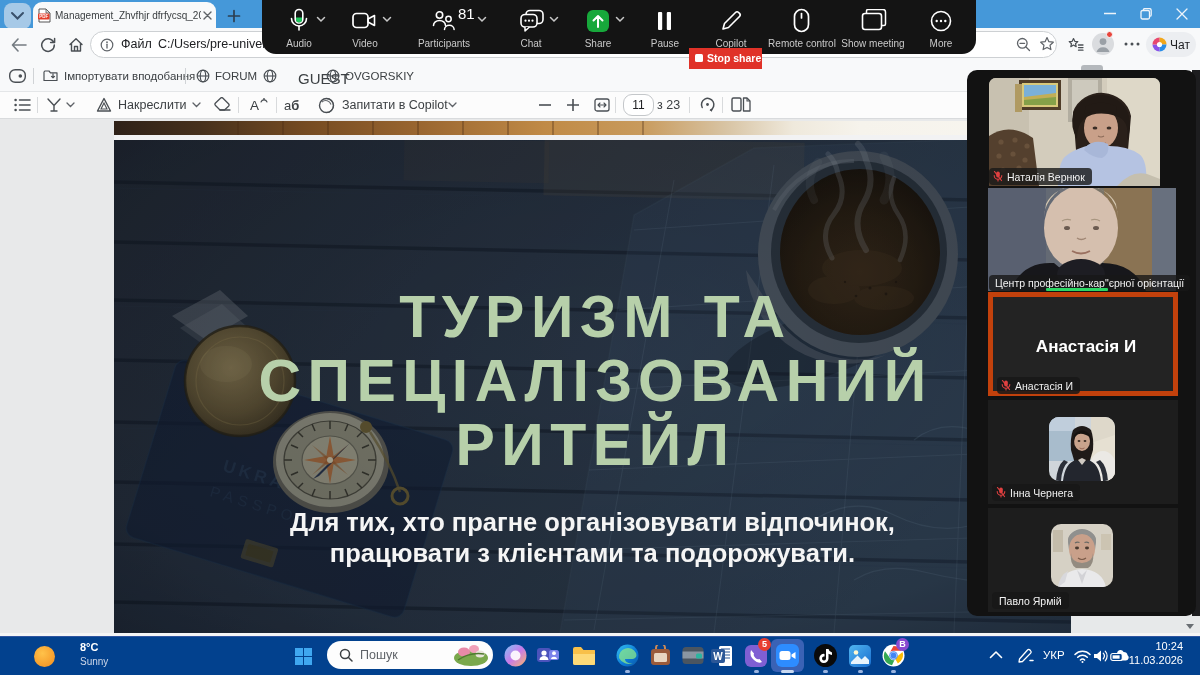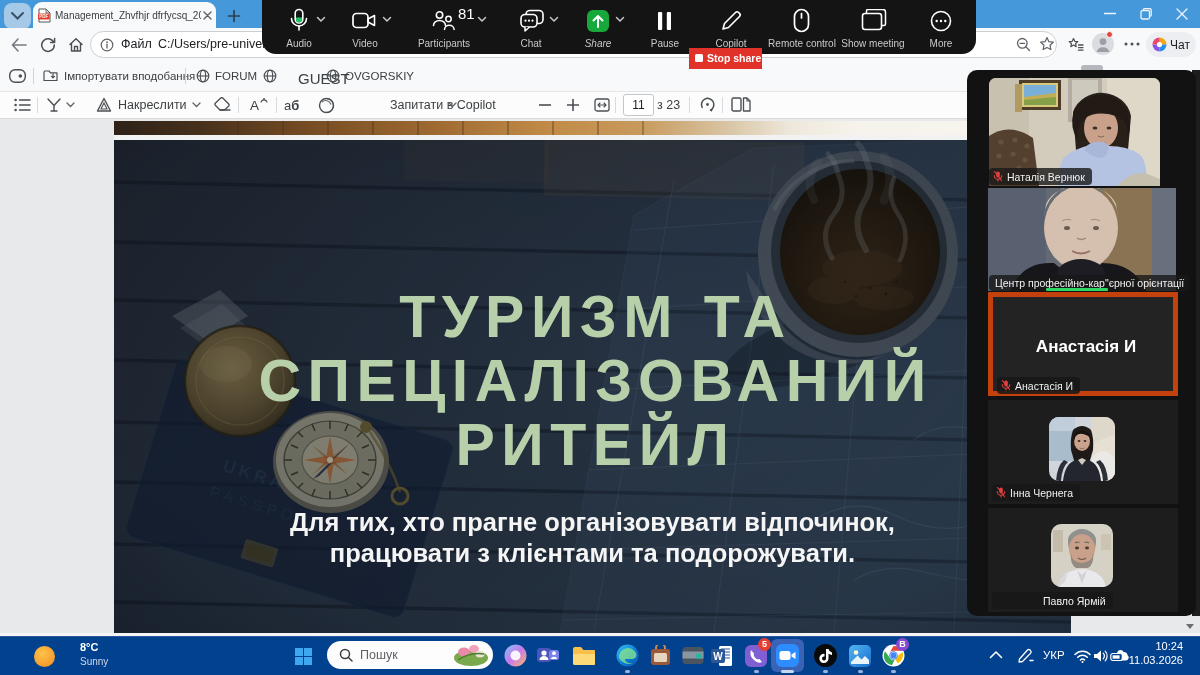--- a/index.html
+++ b/index.html
@@ -163,36 +163,36 @@
     <svg class="abs" style="left:260px;top:96px;" width="8" height="8" viewBox="0 0 8 8">
       <path d="M1 6 a3.2 3.2 0 0 1 6 0" fill="none" stroke="#4a4f54" stroke-width="1.1" stroke-linecap="round"></path>
       <circle cx="4" cy="3" r="0.9" fill="#4a4f54"></circle>
     </svg>
   <div class="abs" style="left:276px;top:97px;width:1px;height:16px;background:#d8dadc;"></div>
   <div class="abs" style="left:284px;top:98px;font-size:13px;color:#3c4043;">а<span style="font-weight:bold;">б</span></div>
   <svg class="abs" style="left:318px;top:97px;" width="17" height="17" viewBox="0 0 17 17">
       <circle cx="8.5" cy="8.5" r="7" fill="none" stroke="#4a4f54" stroke-width="1.4"></circle>
       <path d="M8.5 1.5 a7 7 0 0 1 0 14 M 4 5 a5.5 5.5 0 0 1 9 2.5" fill="none" stroke="#4a4f54" stroke-width="1.1" opacity="0.85"></path>
     </svg>
-  <div class="abs" style="left:342px;top:98px;font-size:12.5px;color:#3c4043;margin-left:48px;">Запитати в Copilot</div>
+  <div class="abs" style="left:342px;top:98px;font-size:12.5px;color:#3c4043;">Запитати в Copilot</div>
   <svg class="abs" style="left:448px;top:102px;" width="9" height="6" viewBox="0 0 9 6">
       <path d="M1 1 L4.5 4.5 L8 1" stroke="#5f6368" stroke-width="1.3" fill="none" stroke-linecap="round"></path>
     </svg>
   <svg class="abs" style="left:539px;top:104px;" width="12" height="2" viewBox="0 0 12 2">
       <path d="M0 1 H12" stroke="#4a4f54" stroke-width="1.6"></path>
     </svg>
   <svg class="abs" style="left:567px;top:99px;" width="12" height="12" viewBox="0 0 12 12">
       <path d="M6 0 V12 M0 6 H12" stroke="#4a4f54" stroke-width="1.6"></path>
     </svg>
   <svg class="abs" style="left:594px;top:98px;" width="16" height="14" viewBox="0 0 16 14">
       <rect x="1" y="1" width="14" height="12" rx="2" fill="none" stroke="#4a4f54" stroke-width="1.3"></rect>
       <path d="M4 7 H12 M4 7 L6 5 M4 7 L6 9 M12 7 L10 5 M12 7 L10 9" stroke="#4a4f54" stroke-width="1.1" fill="none" stroke-linecap="round"></path>
     </svg>
   <div class="abs" style="left:615px;top:97px;width:1px;height:16px;background:#d8dadc;"></div>
-    <div class="abs" style="left:623px;top:94px;width:31px;height:22px;background:#fff;border:1px solid #c4c7ca;border-radius:3px;font-size:12px;color:#202124;text-align:center;line-height:21px;">11</div>
+    <div class="abs" style="left:623px;top:94px;width:31px;height:22px;background:#fff;border:1px solid #c4c7ca;border-radius:9px;font-size:12px;color:#202124;text-align:center;line-height:21px;">11</div>
   <div class="abs" style="left:657px;top:98px;font-size:12.5px;color:#3c4043;">з 23</div>
   <div class="abs" style="left:689px;top:97px;width:1px;height:16px;background:#d8dadc;"></div>
   <svg class="abs" style="left:699px;top:96px;" width="17" height="17" viewBox="0 0 17 17">
       <path d="M3.2 11.5 a6.2 6.2 0 1 1 8.3 2.6" fill="none" stroke="#4a4f54" stroke-width="1.5" stroke-linecap="round"></path>
       <path d="M12.5 16 L11.2 13.6 L14 12.8 Z" fill="#4a4f54"></path>
       <circle cx="8.5" cy="8.5" r="1.4" fill="#4a4f54"></circle>
     </svg>
   <div class="abs" style="left:722px;top:97px;width:1px;height:16px;background:#d8dadc;"></div>
   <svg class="abs" style="left:731px;top:96px;" width="20" height="17" viewBox="0 0 20 17">
       <rect x="1" y="2" width="9" height="13" rx="1.5" fill="none" stroke="#4a4f54" stroke-width="1.4"></rect>
@@ -628,21 +628,21 @@
       </svg>
     <div class="zl" style="left:269px;">Chat</div>
 
     <div class="abs" style="left:325px;top:10px;width:22px;height:22px;background:#17a83b;border-radius:6px;"></div>
     <svg class="abs" style="left:325px;top:10px;" width="22" height="22" viewBox="0 0 22 22">
         <path d="M11 17 V6 M11 6 L6.5 10.5 M11 6 L15.5 10.5" stroke="#fff" stroke-width="2" fill="none" stroke-linecap="round" stroke-linejoin="round"></path>
       </svg>
     <svg class="zch" style="left:353px;" width="10" height="7" viewBox="0 0 10 7">
         <path d="M1.5 1.5 L5 5 L8.5 1.5" stroke="#c8c8c8" stroke-width="1.5" fill="none" stroke-linecap="round"></path>
       </svg>
-    <div class="zl" style="left:336px;font-style:italic;">Share</div>
+    <div class="zl" style="left:336px;">Share</div>
 
     <svg class="abs" style="left:395px;top:11px;" width="15" height="20" viewBox="0 0 15 20">
         <rect x="1" y="1" width="4.2" height="18" rx="1" fill="#fff"></rect>
         <rect x="9.8" y="1" width="4.2" height="18" rx="1" fill="#fff"></rect>
       </svg>
     <div class="zl" style="left:403px;">Pause</div>
 
     <svg class="abs" style="left:457px;top:9px;" width="24" height="24" viewBox="0 0 24 24">
       <path d="M4 20 L5.5 14.5 L16.5 3.5 a2.2 2.2 0 0 1 3.1 0 l0.9 0.9 a2.2 2.2 0 0 1 0 3.1 L9.5 18.5 Z" fill="none" stroke="#fff" stroke-width="1.6" stroke-linejoin="round"></path>
     </svg>
@@ -809,17 +809,17 @@
         <ellipse cx="36" cy="24" rx="2" ry="1.4" fill="#4a3a30"></ellipse>
         <path d="M24 19 q2 -1.5 4.5 -0.5 M33.5 18.5 q2.5 -1 4.5 0.5" stroke="#6a6a66" stroke-width="1.2" fill="none"></path>
         <path d="M20 29 q0 9 11 10 q11 -1 11 -10 q1.5 11 -5 15 h-12 q-6.5 -4 -5 -15" fill="#938b80"></path>
         <path d="M27 34 q4 3 8 0" stroke="#7a5a48" stroke-width="1.2" fill="none"></path>
         <path d="M7 63 q4 -17 24 -18 q20 1 24 18 Z" fill="#e9e9eb"></path>
         <path d="M26 46 l5 5 l5 -5 l-5 14 Z" fill="#d2d2d6"></path>
         <path d="M7 63 q2 -12 10 -16 l-3 11 Z" fill="#d8d8dc"></path>
       </svg>
     </div>
     <div class="abs" style="left:4px;top:84px;height:17px;background:rgba(24,24,24,0.85);border-radius:4px;padding:0 7px;display:flex;align-items:center;">
-      <span style="font-size:10.5px;color:#f2f2f2;margin-left:44px;">Павло Ярмій</span>
+      <span style="font-size:10.5px;color:#f2f2f2;">Павло Ярмій</span>
     </div>
   </div>
 
 </div>
 
 </body></html>

